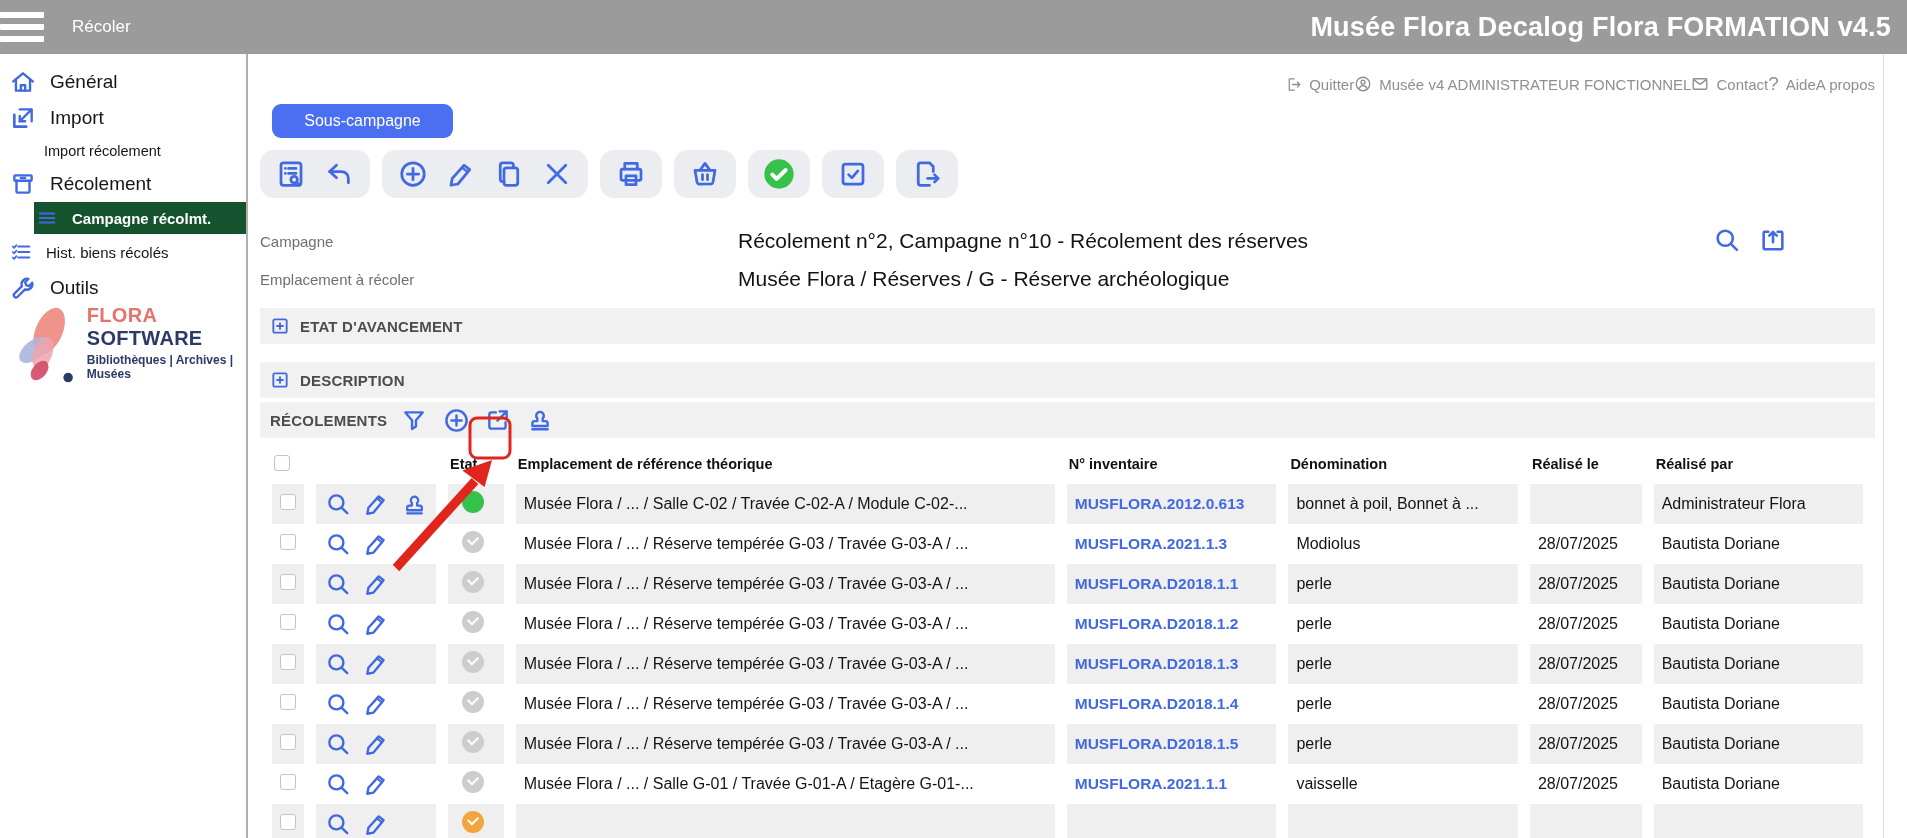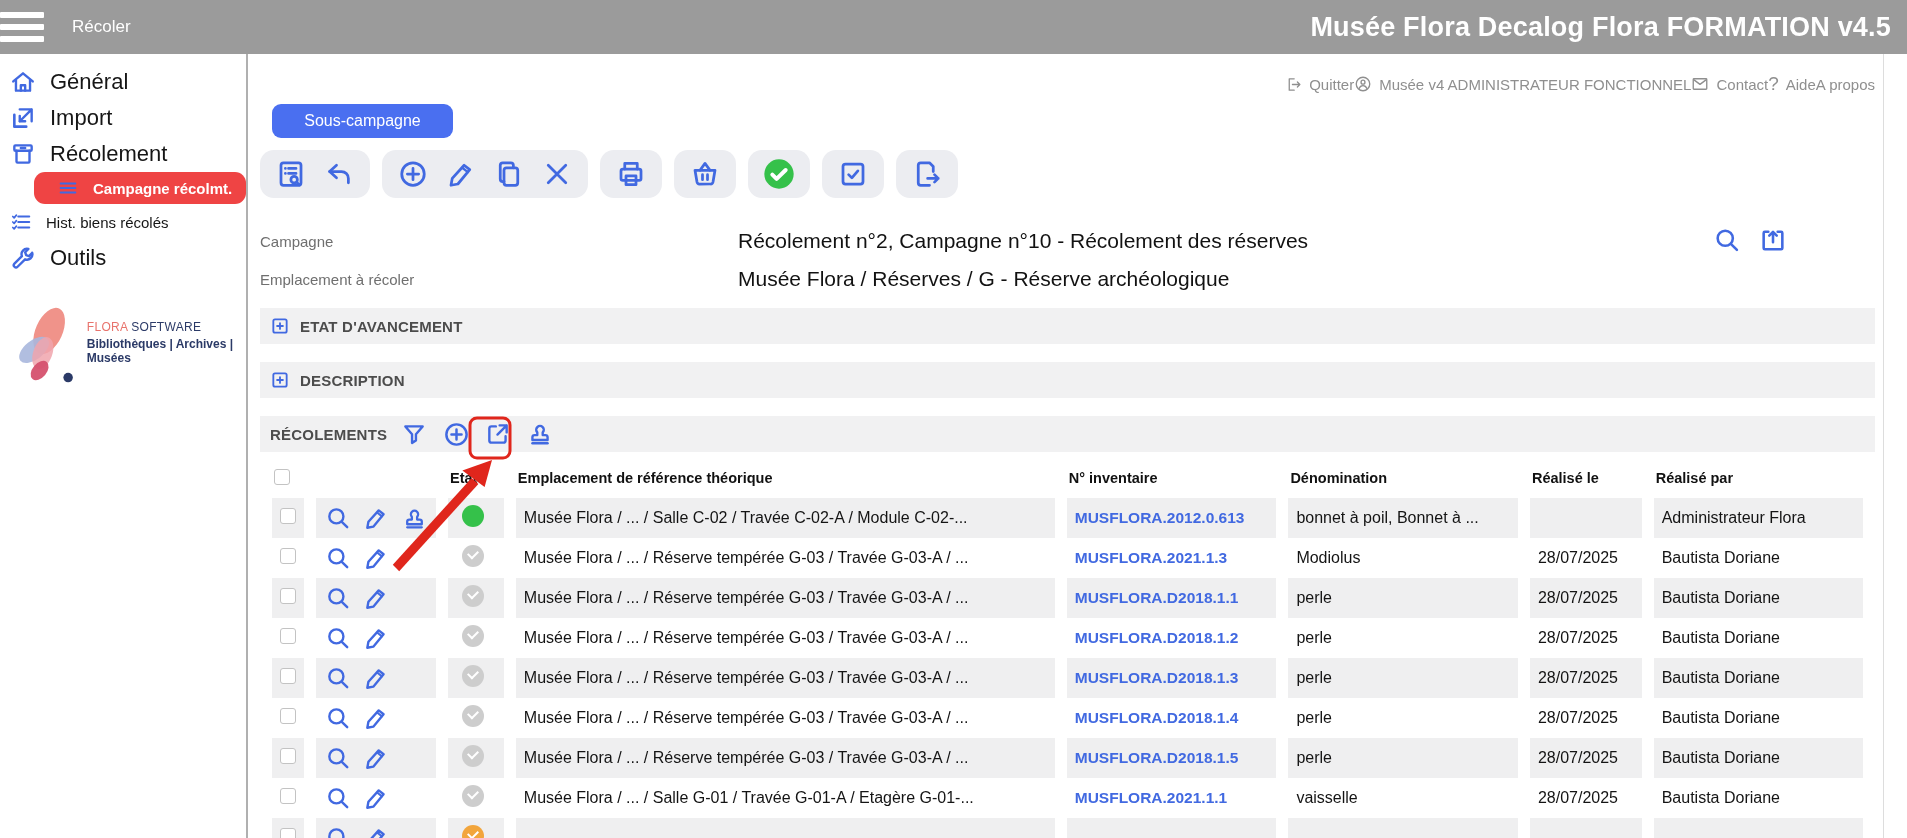--- a/index.html
+++ b/index.html
@@ -11,27 +11,27 @@
   .topbar { height:54px; background:#9b9b9b; display:flex; align-items:center; padding:0 16px 0 0; }
   .hamburger { width:44px; height:30px; display:flex; flex-direction:column; justify-content:space-between; cursor:pointer; }
   .hamburger span { display:block; height:6px; background:#fff; border-radius:1px; }
   .topbar-title { color:#fff; font-size:17px; margin-left:28px; }
   .topbar-brand { margin-left:auto; color:#fff; font-size:27px; font-weight:bold; letter-spacing:.2px; }
 
   .content { display:flex; height:784px; }
 
   
   .sidebar { width:248px; border-right:2px solid #b0b0b0; padding-top:10px; position:relative; flex:0 0 248px; }
-  .side-item { display:flex; align-items:center; gap:14px; padding:5px 10px; font-size:22px; color:#161616; cursor:pointer; }
+  .side-item { display:flex; align-items:center; gap:14px; padding:5px 10px; font-size:19px; color:#161616; cursor:pointer; }
   .side-item svg { flex:0 0 auto; }
   .side-sub { padding-left:38px; font-size:15px; margin:2px 0; }
   .side-sub.noicon { padding-left:44px; font-size:14.5px; }
-  .side-item.active { background:#ef4444; color:#fff; font-weight:bold; margin-left:34px; padding-left:23px; font-size:15px;border-radius:11px; }
+  .side-item.active { background:#14532d; color:#fff; font-weight:bold; margin-left:34px; padding-left:2px; font-size:15px; }
   .logo-block { position:absolute; left:8px; top:236px; width:232px; display:flex; align-items:center; gap:6px; }
-  .logo-text .l1 { font-size:12px; font-weight:normal; letter-spacing:.3px; }
+  .logo-text .l1 { font-size:20px; font-weight:bold; letter-spacing:.3px; }
   .logo-text .flora { color:#e8736c; }
   .logo-text .software { color:#2b3a67; }
   .logo-text .l2 { font-size:12px; font-weight:bold; color:#2b3a67; margin-top:3px; }
 
   
   .main { flex:1 1 auto; padding:0 8px 0 12px; position:relative; }
   .gutter { flex:0 0 24px; border-left:1px solid #ddd; background:#fff; }
 
   .userbar { margin-top:18px; height:24px; display:flex; justify-content:flex-end; align-items:center; 
     color:#8f8f8f; font-size:15px; }
@@ -47,21 +47,21 @@
 
   .fields { margin-top:24px; position:relative; }
   .frow { display:flex; height:38px; align-items:center; }
   .flabel { width:478px; font-size:15px; font-weight:normal; color:#6f6f6f; }
   .fvalue { font-size:21px; color:#121212; }
   .field-icons { position:absolute; right:86px; top:2px; display:flex; gap:14px; }
 
   .secbar { margin-top:18px; height:36px; background:#f1f1f2; display:flex; align-items:center; gap:10px; padding:0 10px; }
   .secbar.first { margin-top:10px; }
   .sectitle { font-size:15px; font-weight:bold; color:#4c4c4c; letter-spacing:.2px; }
-  .recbar { margin-top:18px; height:36px; background:#f1f1f2; display:flex; align-items:center; gap:12px; padding:0 10px; }
+  .recbar { margin-top:4px; height:36px; background:#f1f1f2; display:flex; align-items:center; gap:12px; padding:0 10px; }
   .recbar .tico { width:30px; height:30px; }
 
   
   table.rec { border-collapse:separate; border-spacing:12px 0; margin-top:6px; }
   table.rec th { height:40px; font-size:14.5px; font-weight:bold; color:#111; text-align:left; padding:0 2px;
     white-space:nowrap; vertical-align:middle; }
   table.rec td { height:40px; font-size:16px; color:#141414; vertical-align:middle; padding:0 8px; white-space:nowrap;
     overflow:hidden; }
   table.rec tbody tr:nth-child(odd) td { background:#efeff0; }
   td.c-icons { display:flex; align-items:center; gap:10px; height:40px; padding-left:10px; }
@@ -106,20 +106,23 @@
           </svg>
         <span>Général</span>
       </div>
       <div class="side-item">
         <svg class="ic" width="26" height="26" viewBox="0 0 24 24" stroke-width="2.4">
             <path d="M9 4h11v11M20 4 9 15"></path>
             <path d="M9 10v5h5"></path>
             <path d="M4 9v11h11" stroke-width="2.4"></path>
           </svg>
         <span>Import</span>
+      </div>
+      <div class="side-item side-sub noicon">
+        <span>Import récolement</span>
       </div>
       <div class="side-item">
         <svg class="ic" width="26" height="26" viewBox="0 0 24 24" stroke-width="2.4">
             <rect x="4" y="4" width="16" height="5" rx="1"></rect>
             <path d="M6 9v10a1 1 0 0 0 1 1h10a1 1 0 0 0 1-1V9"></path>
             <path d="M10 6.5h4"></path>
           </svg>
         <span>Récolement</span>
       </div>
       <div class="side-item active">

